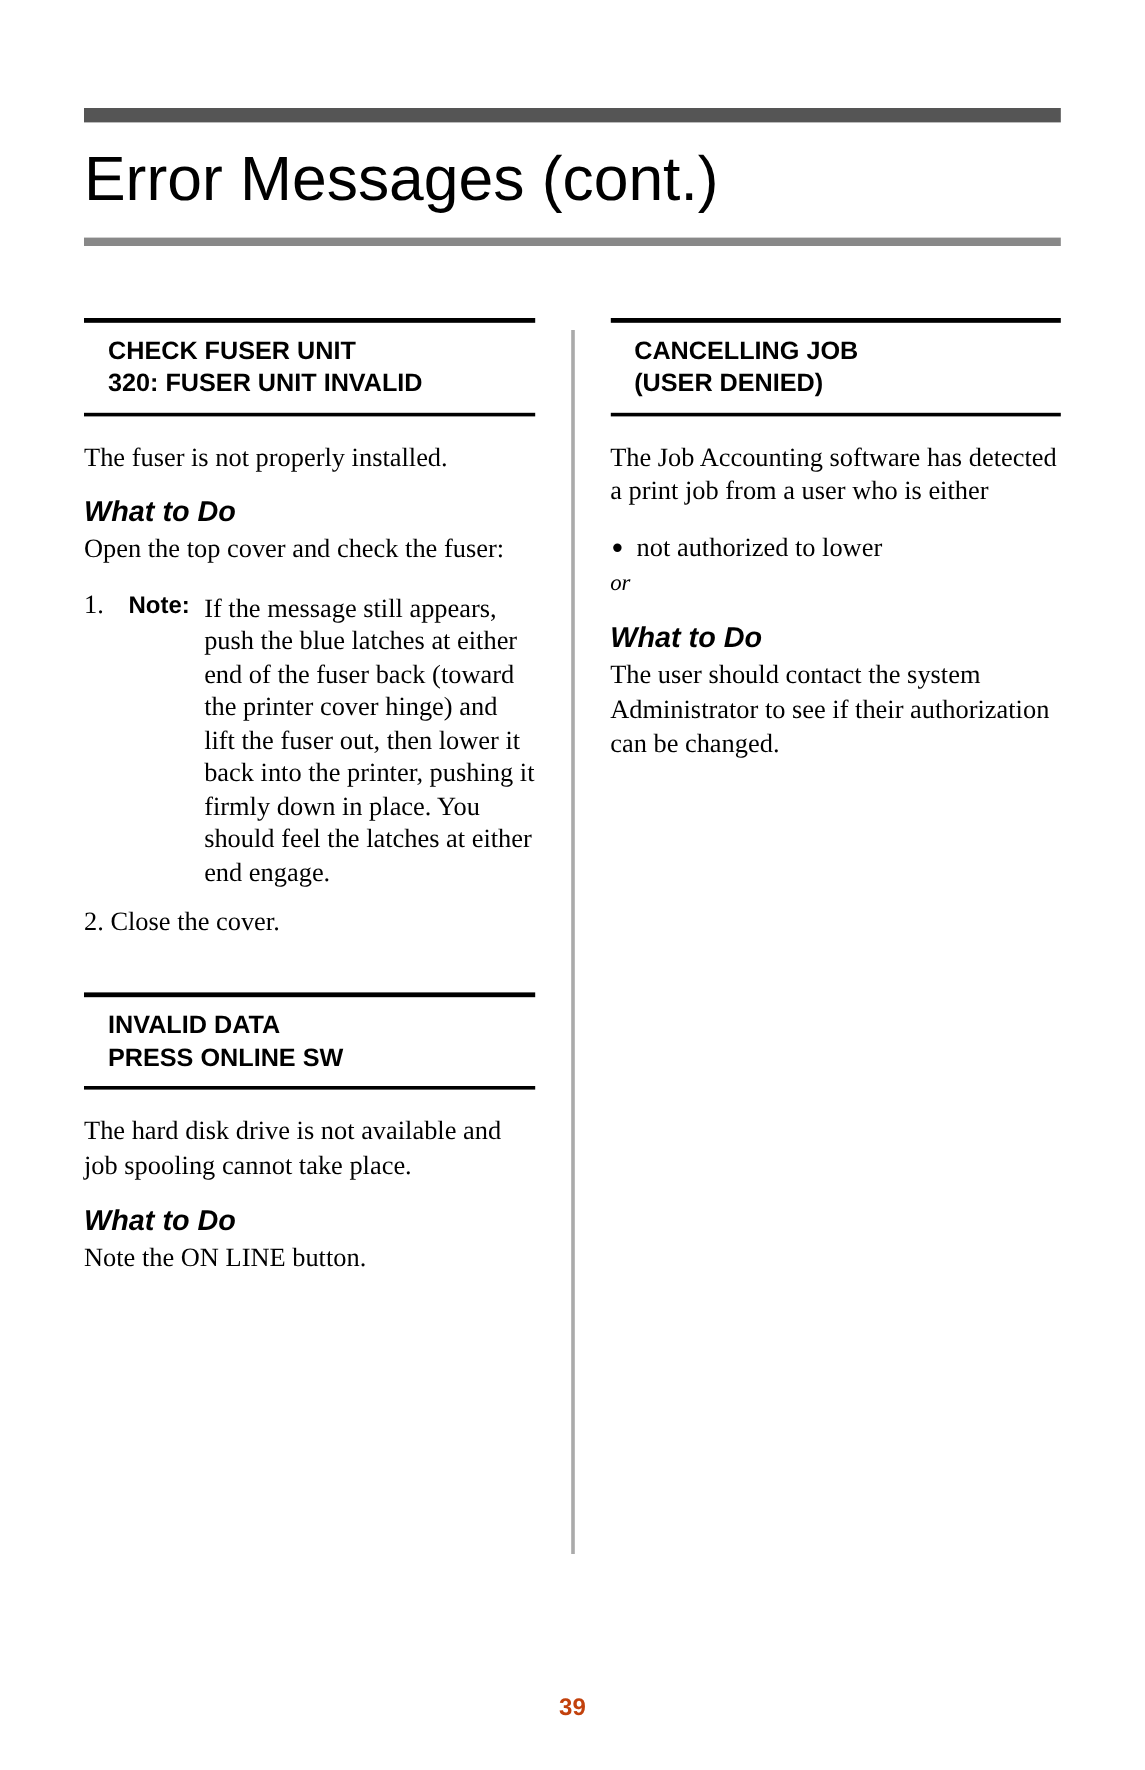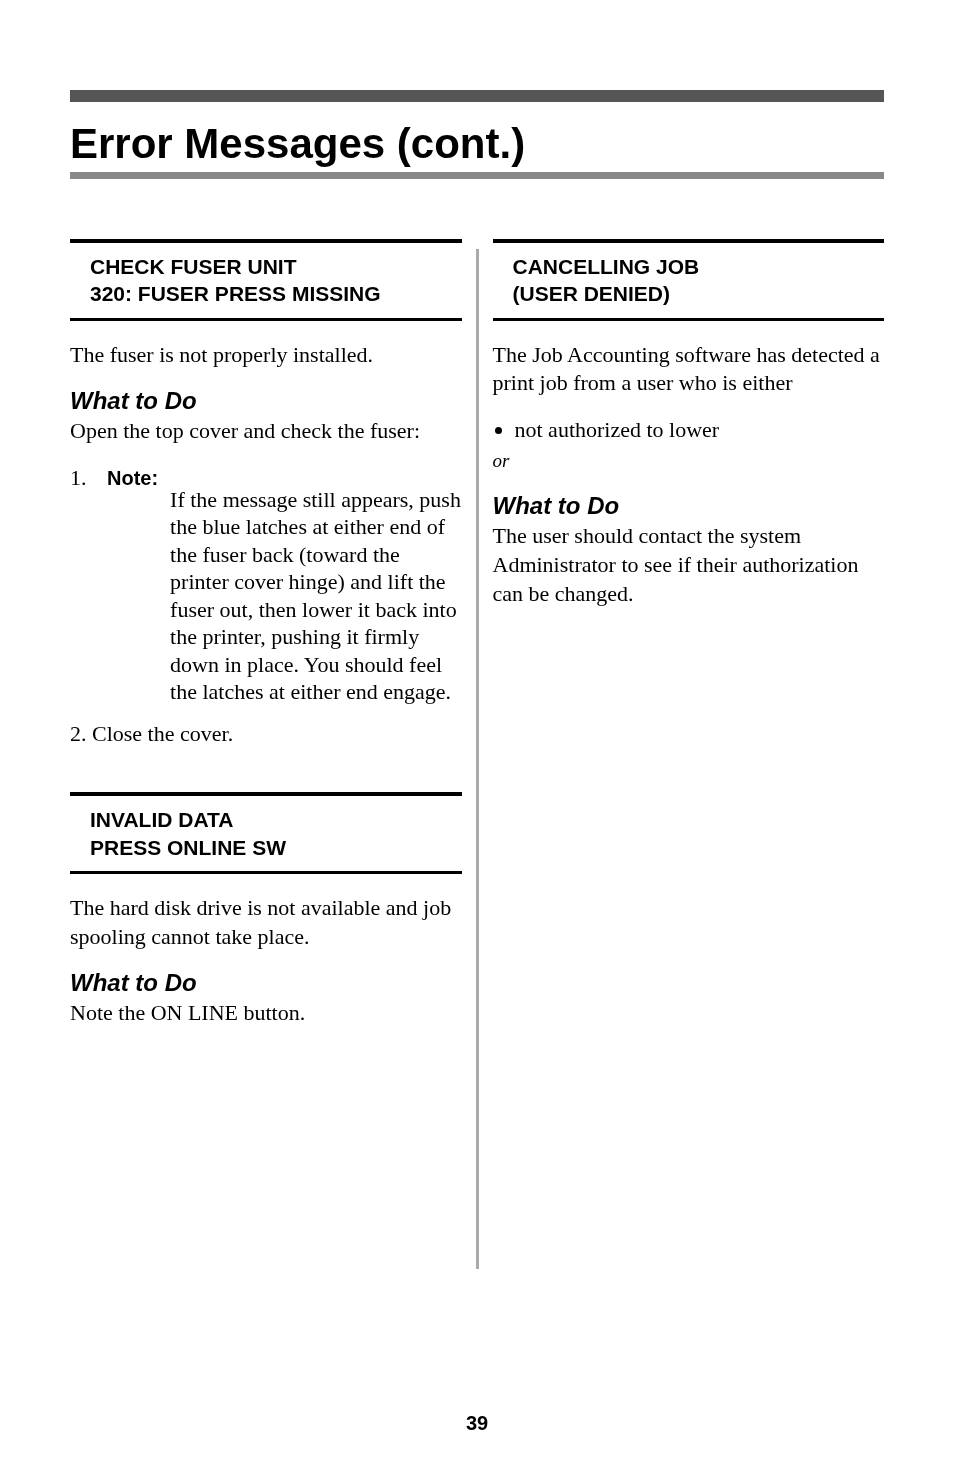--- a/index.html
+++ b/index.html
@@ -16,32 +16,32 @@
       padding: 90px 70px 50px 70px;
       position: relative;
     }
     .top-rule {
       height: 12px;
       background: #555;
       margin-bottom: 18px;
     }
     .page-title {
       font-family: Arial, Helvetica, sans-serif;
-      font-weight: bold;
-      font-size: 42px;
-      margin-bottom: 4px;
+      font-weight: normal;
+      font-size: 52px;
+      margin-bottom: 18px;
     }
     .under-rule {
       height: 7px;
       background: #888;
       margin-bottom: 60px;
     }
     .columns {
       display: flex;
-      gap: 14px;
+      gap: 30px;
       justify-content: center;
     }
     .col {
       flex: 1;
     }
     .divider {
       width: 3px;
       background: #aaa;
       margin-top: 10px;
       height: 1020px;
@@ -96,56 +96,55 @@
     }
     .note-label {
       font-family: Arial, Helvetica, sans-serif;
       font-weight: bold;
       font-size: 20px;
       flex-shrink: 0;
       margin-right: 12px;
     }
     .note-text {
       flex: 1;
-      margin-top: 20px;
     }
     .or-text {
       font-style: italic;
       font-size: 19px;
       margin-bottom: 6px;
     }
     .page-number {
       position: absolute;
       bottom: 40px;
       left: 0;
       right: 0;
       text-align: center;
       font-family: Arial, Helvetica, sans-serif;
       font-weight: bold;
       font-size: 20px;
-      color: #000000;
+      color: #c2410c;
     }
     .section-gap {
       height: 30px;
     }
   </style>
 </head>
 <body>
 
 <div class="top-rule"></div>
 <h1 class="page-title">Error Messages (cont.)</h1>
 <div class="under-rule"></div>
 
 <div class="columns">
 
   <div class="col">
 
     <div class="section-heading-block">
       <div class="section-heading">CHECK FUSER UNIT</div>
-      <div class="section-heading">320: FUSER PRESS MISSING</div>
+      <div class="section-heading">320: FUSER UNIT INVALID</div>
     </div>
 
     <p class="body-text">The fuser is not properly installed.</p>
 
     <p class="subhead">What to Do</p>
     <p class="body-text">Open the top cover and check the fuser:</p>
 
     <ol>
       <li>
         <div class="note-block">

